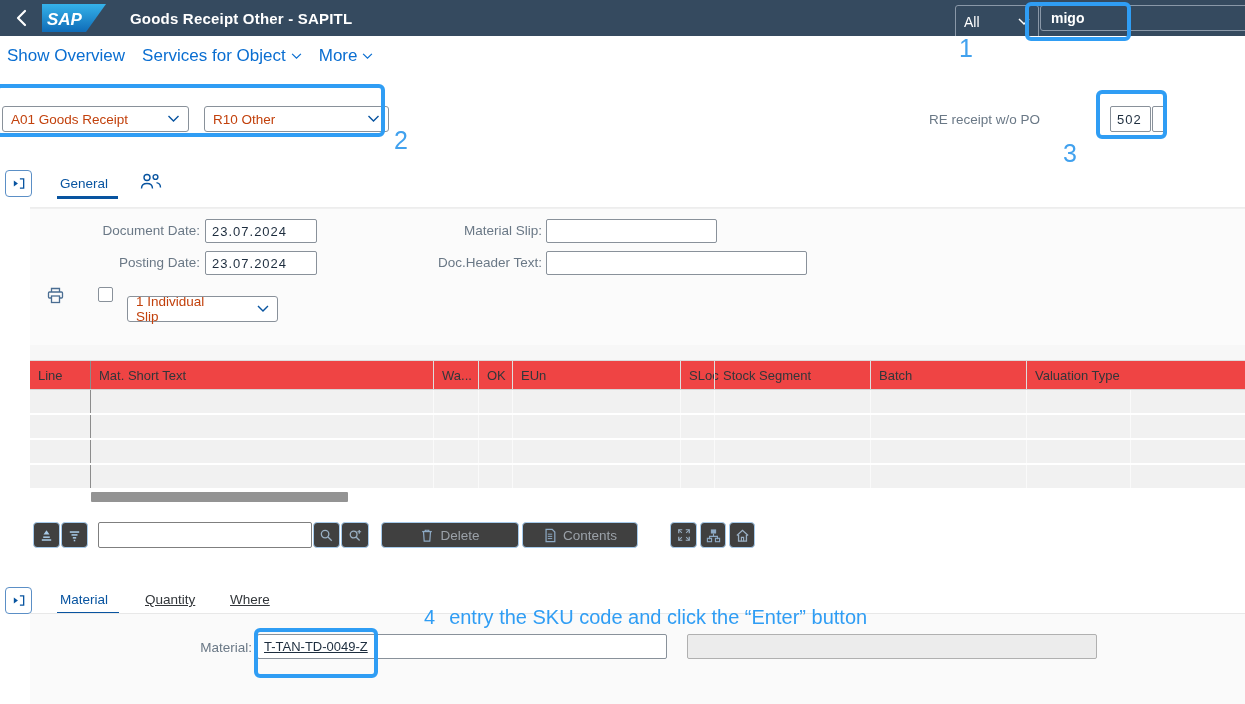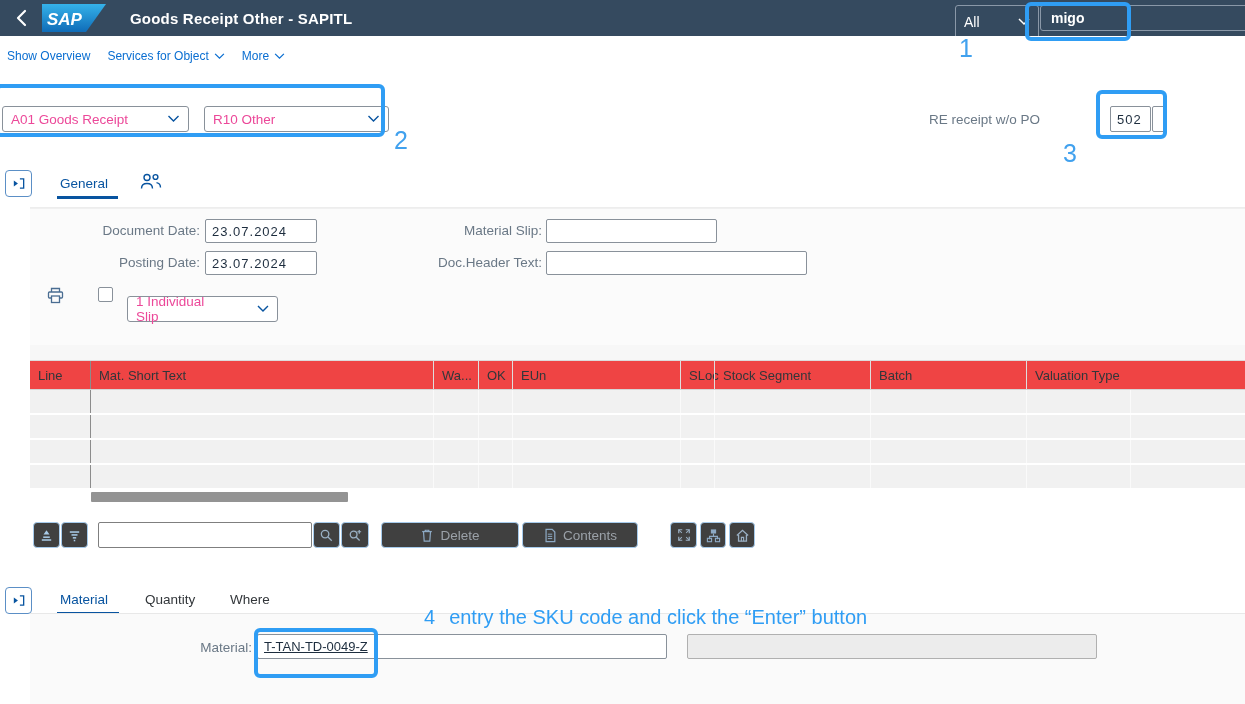--- a/index.html
+++ b/index.html
@@ -13,36 +13,36 @@
   .logo { position:absolute; left:42px; top:4px; }
   .shell-title { position:absolute; left:130px; top:10px; color:#fff; font-size:15px; font-weight:bold; letter-spacing:.2px; }
   .scope-box { position:absolute; left:955px; top:5px; width:84px; height:26px; border:1px solid #8a98a8; border-radius:3px;
                display:flex; align-items:center; justify-content:space-between; padding:16px 8px; color:#fff; font-size:14px; cursor:pointer; }
   .shell-search { position:absolute; left:1040px; top:5px; width:215px; height:26px; border:1px solid #8a98a8; border-radius:3px;
                   background:transparent; color:#fff; font-size:14px; font-weight:600; padding:0 10px;
                   font-family:"Liberation Sans", sans-serif; outline:none; }
 
   
   .menubar { position:absolute; top:36px; left:0; width:100%; height:40px; display:flex; align-items:center; padding-left:7px; gap:17px; background:#fff; }
-  .menu-item { color:#0a6ed1; font-size:12px; display:flex; align-items:center; gap:5px; cursor:pointer; white-space:nowrap; }
+  .menu-item { color:#0a6ed1; font-size:17px; display:flex; align-items:center; gap:5px; cursor:pointer; white-space:nowrap; }
 
   
   .sel { position:absolute; height:26px; border:1px solid #89919a; border-radius:3px; background:#fff;
-         display:flex; align-items:center; justify-content:space-between; padding:0 8px; font-size:13.5px; color:#ec4899; cursor:pointer; }
+         display:flex; align-items:center; justify-content:space-between; padding:0 8px; font-size:13.5px; color:#c2410c; cursor:pointer; }
   .inp { position:absolute; height:24px; border:1px solid #89919a; border-radius:2px; background:#fff; font-size:13px; color:#1d2d3e;
          padding:0 6px; font-family:"Liberation Sans", sans-serif; outline:none; }
   .inp.date { letter-spacing:1px; }
   .lbl { position:absolute; font-size:13.5px; color:#6a7886; text-align:right; white-space:nowrap; }
 
   
   .toggle-btn { position:absolute; left:5px; width:27px; height:27px; border:1px solid #5b8fc6; border-radius:4px; background:#fff;
                 display:flex; align-items:center; justify-content:center; cursor:pointer; }
   .tab { position:absolute; font-size:13.5px; cursor:pointer; }
   .tab.active { color:#0854a0; }
-  .tab.idle { color:#32363a; }
+  .tab.idle { color:#32363a;text-decoration:underline; }
   .tab-underline { position:absolute; height:3px; background:#0854a0; }
   .strip-line { position:absolute; left:30px; right:0; height:1px; background:#ededed; }
   .panel { position:absolute; left:30px; width:1215px; background:#fbfbfb; border-top:1px solid #f0f0f0; }
 
   
   .tbl-preband { position:absolute; left:30px; top:345px; width:1215px; height:15px; background:#f7f7f7; }
   .tbl { position:absolute; left:30px; top:360px; width:1215px; }
   .trow { display:grid; grid-template-columns:60px 343px 45px 34px 168px 34px 156px 156px 104px 115px; }
   .trow.head { background:#ef4444; border-top:1px solid #dcdcdc; border-bottom:1px solid #d5d5d5; height:30px; }
   .trow.head .tcell { display:flex; align-items:center; padding-left:8px; font-size:13px; color:#32363a; border-left:1px solid #dedede; }

